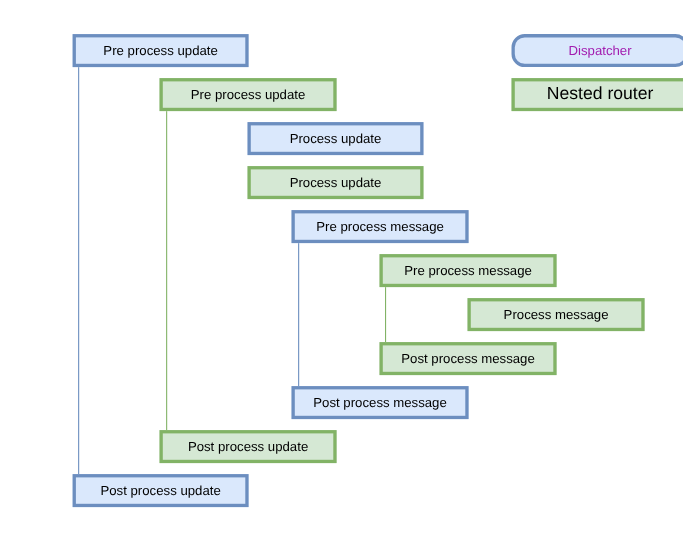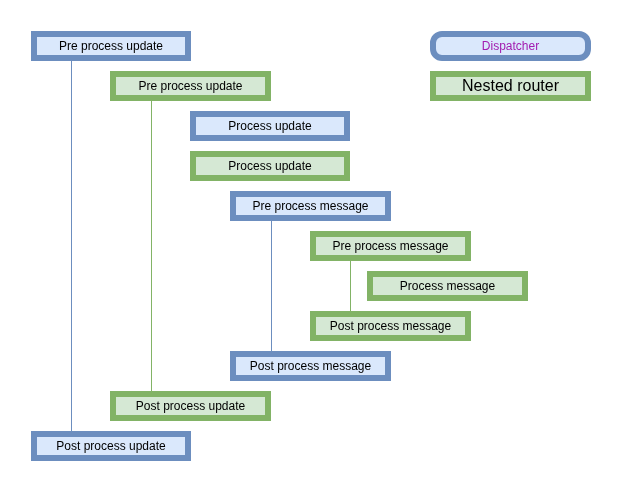--- a/index.html
+++ b/index.html
@@ -11,30 +11,31 @@
   .canvas {
     position: relative;
     width: 621px;
     height: 491px;
     background: #ffffff;
     overflow: hidden;
   }
   .node {
     position: absolute;
     box-sizing: border-box;
-    border: 6px solid #ec4899;
+    border: 3px solid #ec4899;
     display: flex;
     align-items: center;
     justify-content: center;
     text-align: center;
     font-size: 12px;
     line-height: 1.2;
     color: #000000;
     white-space: nowrap;
     z-index: 2;
+    margin-left: 35px;
   }
   .connector {
     position: absolute;
     width: 1px;
     z-index: 1;
   }
 </style>
 </head>
 <body>
 
@@ -60,21 +61,21 @@
     </div>
     <div class="node" style="left: 190px; top: 151px; width: 160px; height: 30px; background: rgb(213, 232, 212); border-color: rgb(130, 179, 102); color: rgb(0, 0, 0); font-size: 12px;">
       <span>Process update</span>
     </div>
     <div class="node" style="left: 230px; top: 191px; width: 161px; height: 30px; background: rgb(218, 232, 252); border-color: rgb(108, 142, 191); color: rgb(0, 0, 0); font-size: 12px;">
       <span>Pre process message</span>
     </div>
     <div class="node" style="left: 310px; top: 231px; width: 161px; height: 30px; background: rgb(213, 232, 212); border-color: rgb(130, 179, 102); color: rgb(0, 0, 0); font-size: 12px;">
       <span>Pre process message</span>
     </div>
-    <div class="node" style="left: 367px; top: 271px; width: 161px; height: 30px; background: rgb(213, 232, 212); border-color: rgb(130, 179, 102); color: rgb(0, 0, 0); font-size: 12px;">
+    <div class="node" style="left: 390px; top: 271px; width: 161px; height: 30px; background: rgb(213, 232, 212); border-color: rgb(130, 179, 102); color: rgb(0, 0, 0); font-size: 12px;">
       <span>Process message</span>
     </div>
     <div class="node" style="left: 310px; top: 311px; width: 161px; height: 30px; background: rgb(213, 232, 212); border-color: rgb(130, 179, 102); color: rgb(0, 0, 0); font-size: 12px;">
       <span>Post process message</span>
     </div>
     <div class="node" style="left: 230px; top: 351px; width: 161px; height: 30px; background: rgb(218, 232, 252); border-color: rgb(108, 142, 191); color: rgb(0, 0, 0); font-size: 12px;">
       <span>Post process message</span>
     </div>
     <div class="node" style="left: 110px; top: 391px; width: 161px; height: 30px; background: rgb(213, 232, 212); border-color: rgb(130, 179, 102); color: rgb(0, 0, 0); font-size: 12px;">
       <span>Post process update</span>

